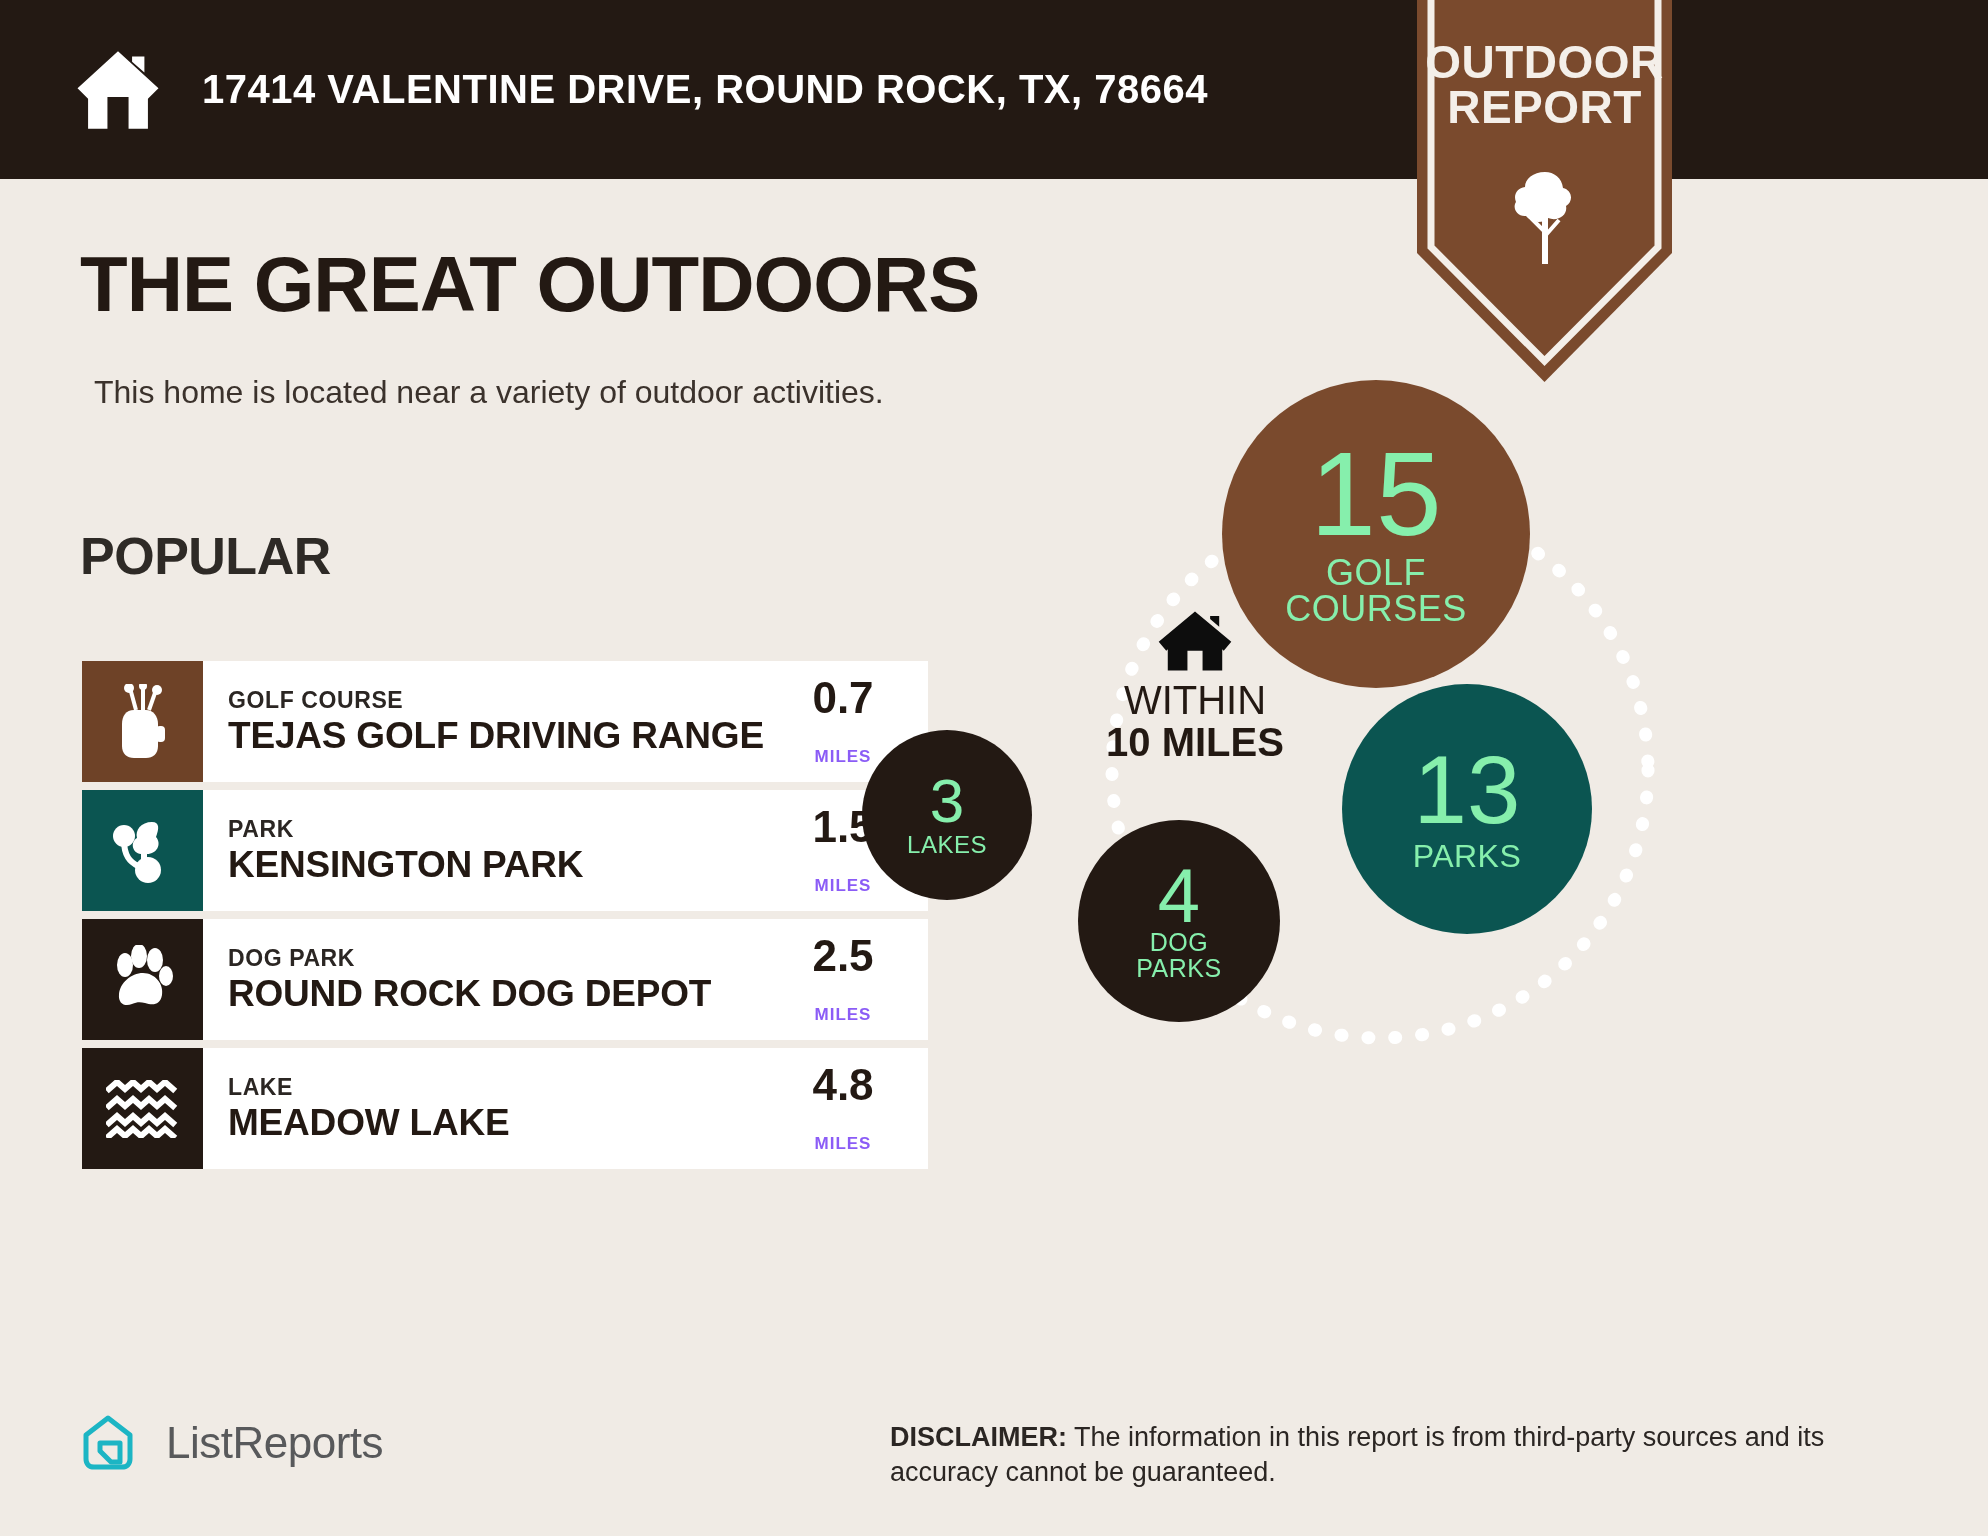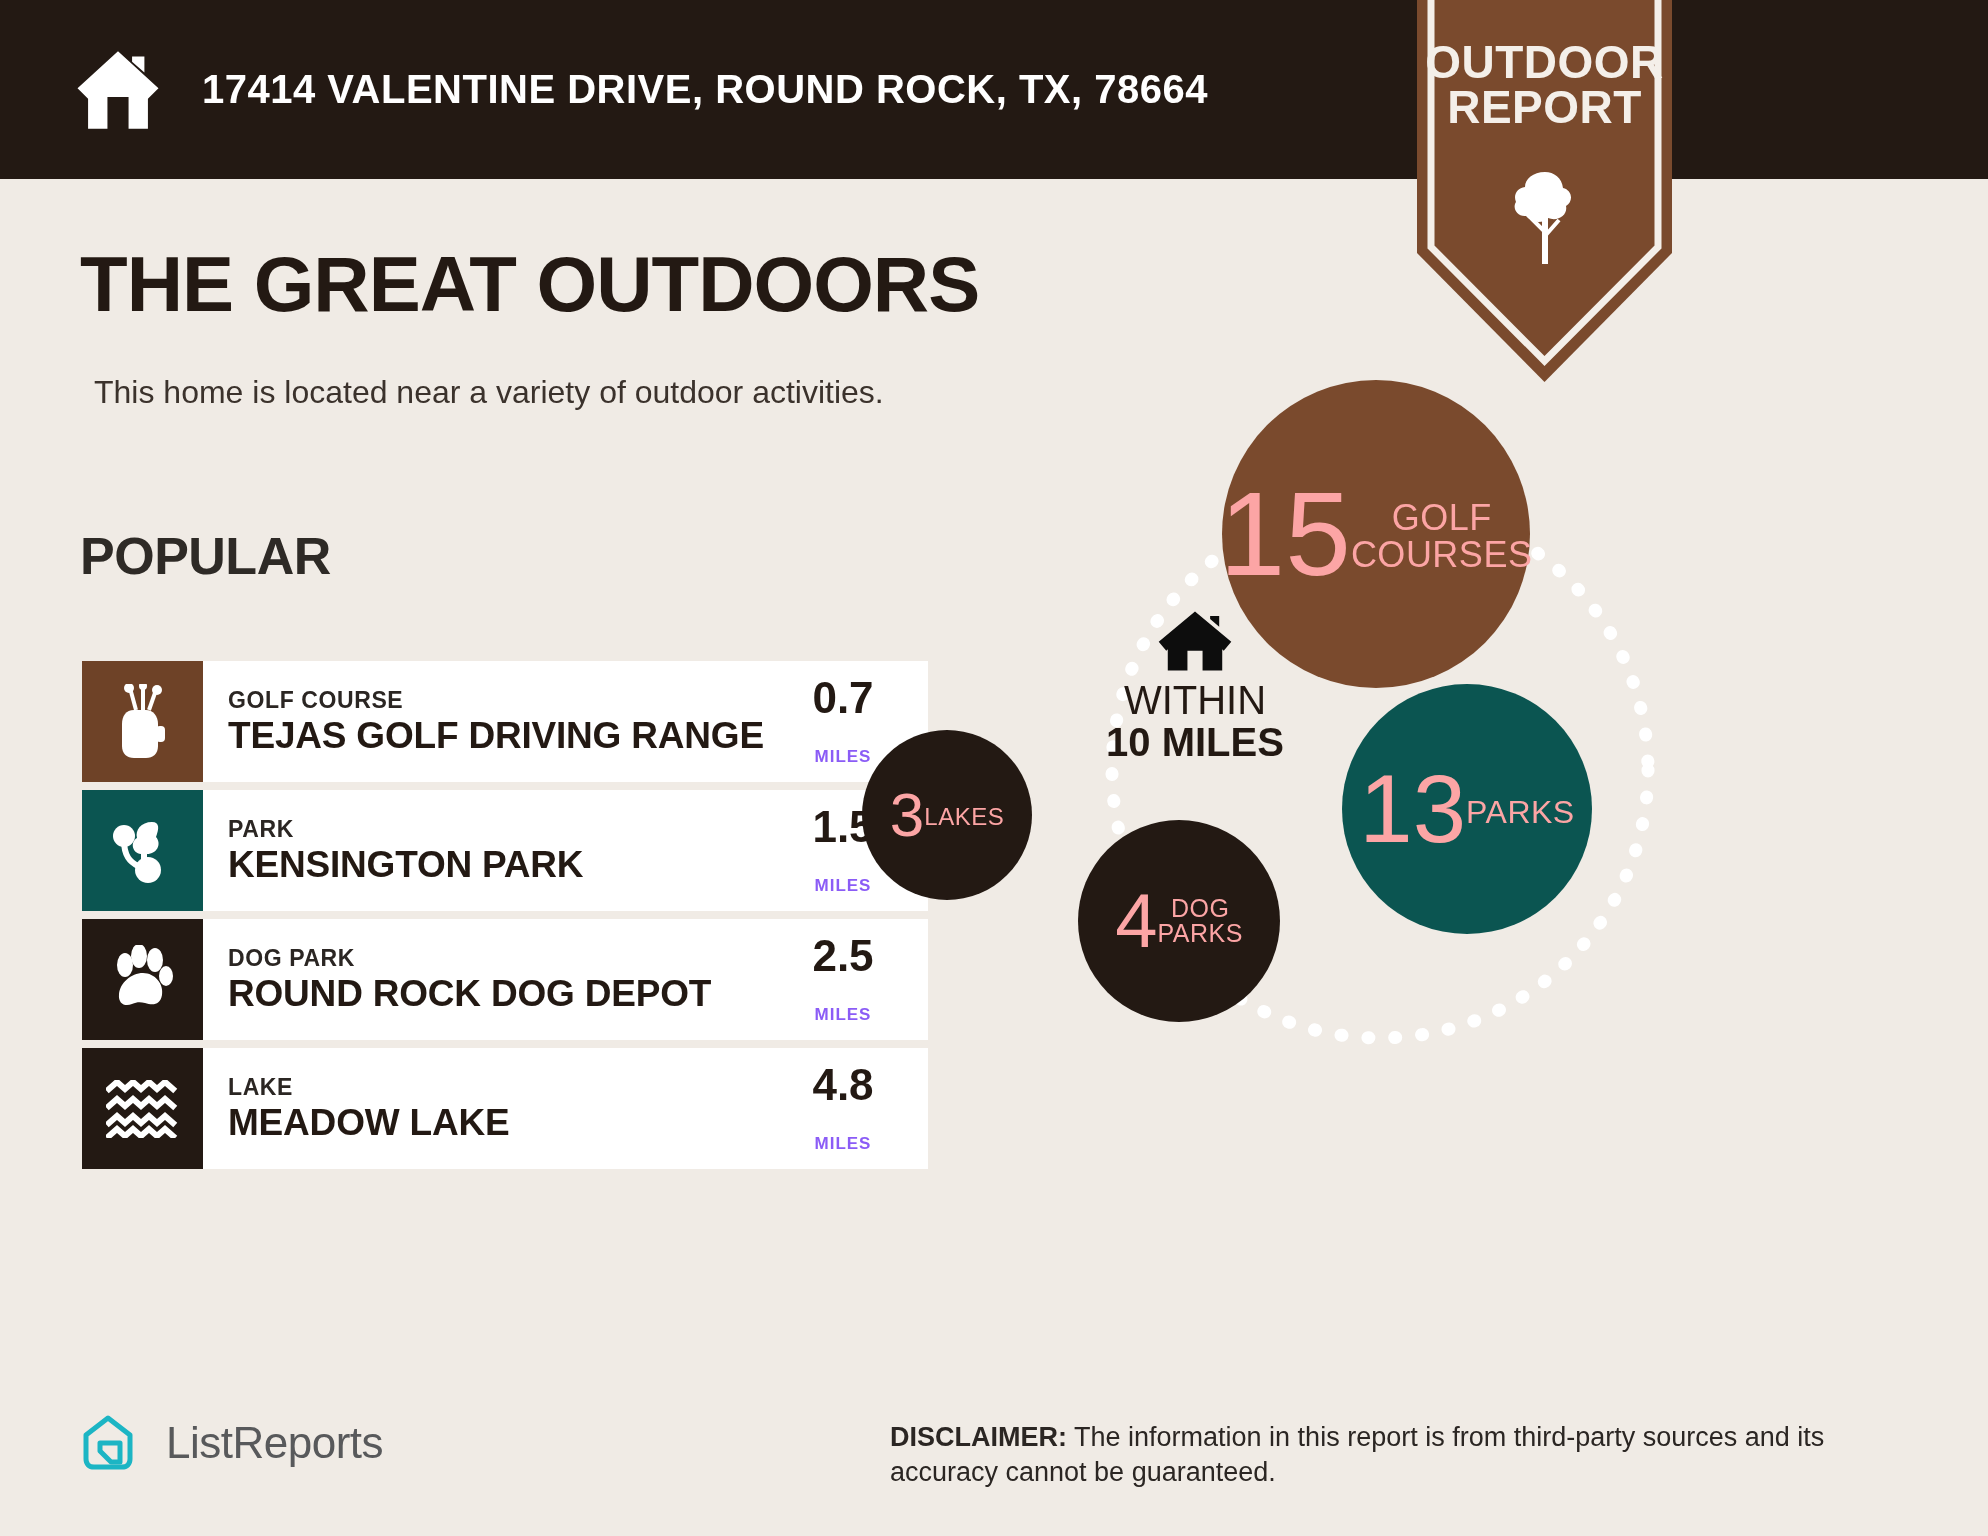--- a/index.html
+++ b/index.html
@@ -73,22 +73,22 @@
     padding-right:16px;
     gap:20px;
   }
   .dist-num{font-size:44px;font-weight:700;color:#231913;line-height:1;}
   .dist-unit{font-size:17px;font-weight:700;color:#8b5cf6;letter-spacing:1px;margin-top:7px;}
   
   .diagram{position:absolute;left:1060px;top:440px;width:928px;height:860px;}
   .dots{position:absolute;left:0;top:0;}
   .circle{
     position:absolute;border-radius:50%;
-    display:flex;flex-direction:row;align-items:center;justify-content:center;
-    color:#fca5a5;text-align:center;
+    display:flex;flex-direction:column;align-items:center;justify-content:center;
+    color:#86efac;text-align:center;
   }
   .c-num{font-weight:400;line-height:0.92;}
   .c-lab{font-weight:400;line-height:1.02;letter-spacing:0.5px;}
   .c-golf{left:162px;top:-60px;width:308px;height:308px;background:#7a4a2d;}
   .c-golf .c-num{font-size:118px;}
   .c-golf .c-lab{font-size:36px;margin-top:6px;}
   .c-parks{left:282px;top:244px;width:250px;height:250px;background:#0b5551;}
   .c-parks .c-num{font-size:96px;}
   .c-parks .c-lab{font-size:32px;margin-top:6px;}
   .c-dogparks{left:18px;top:380px;width:202px;height:202px;background:#231913;}

